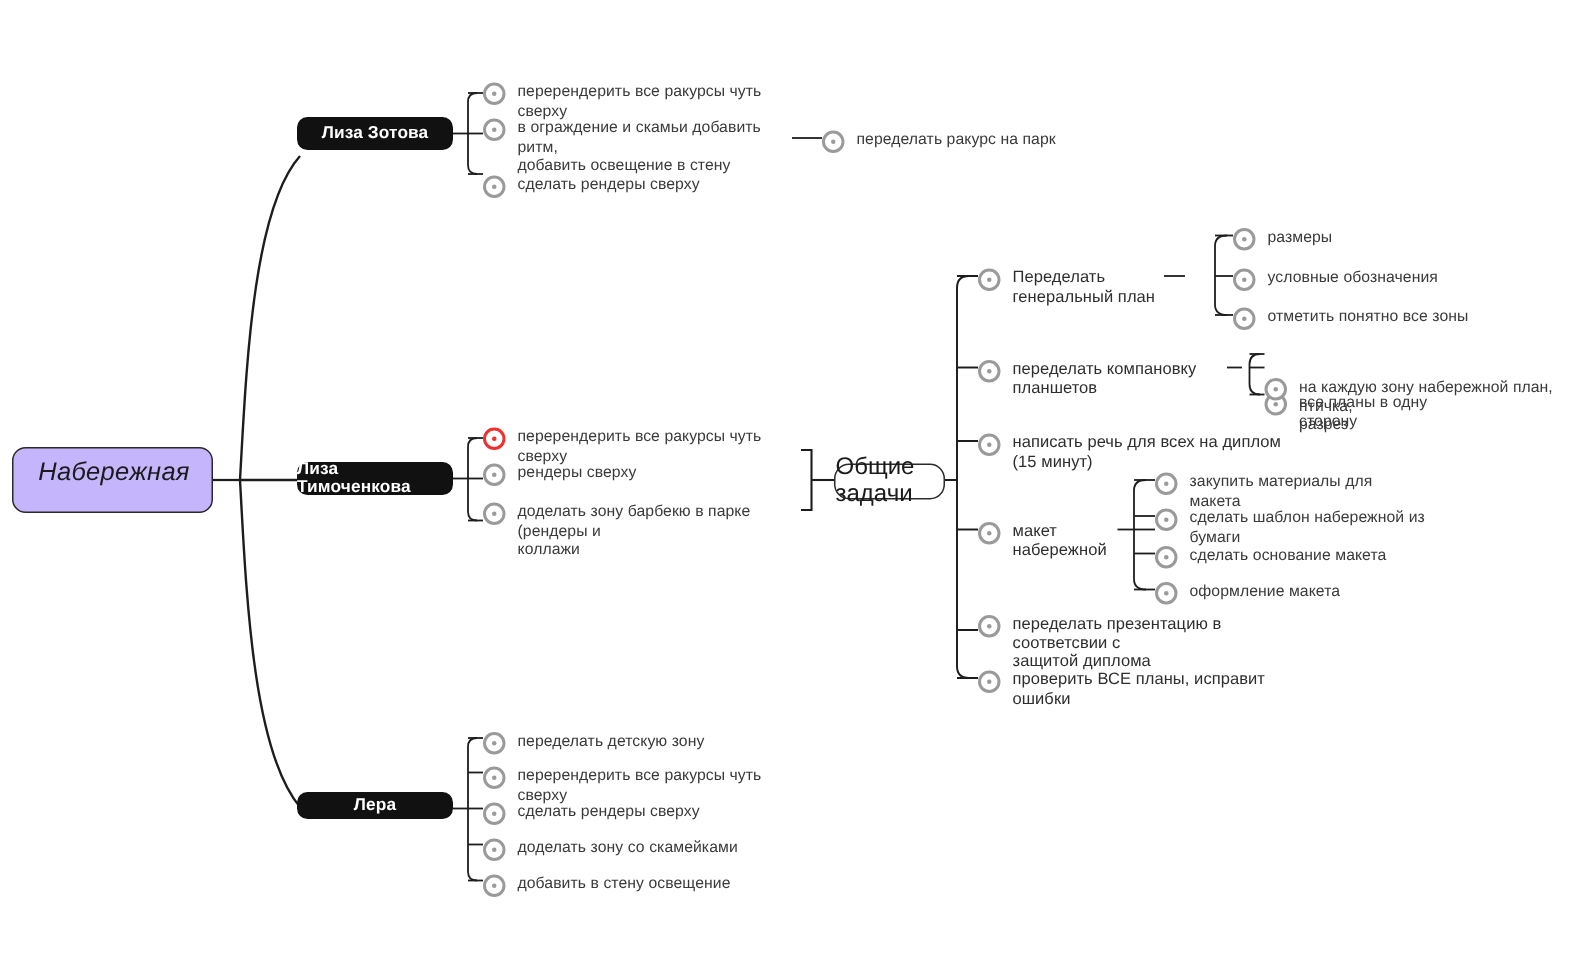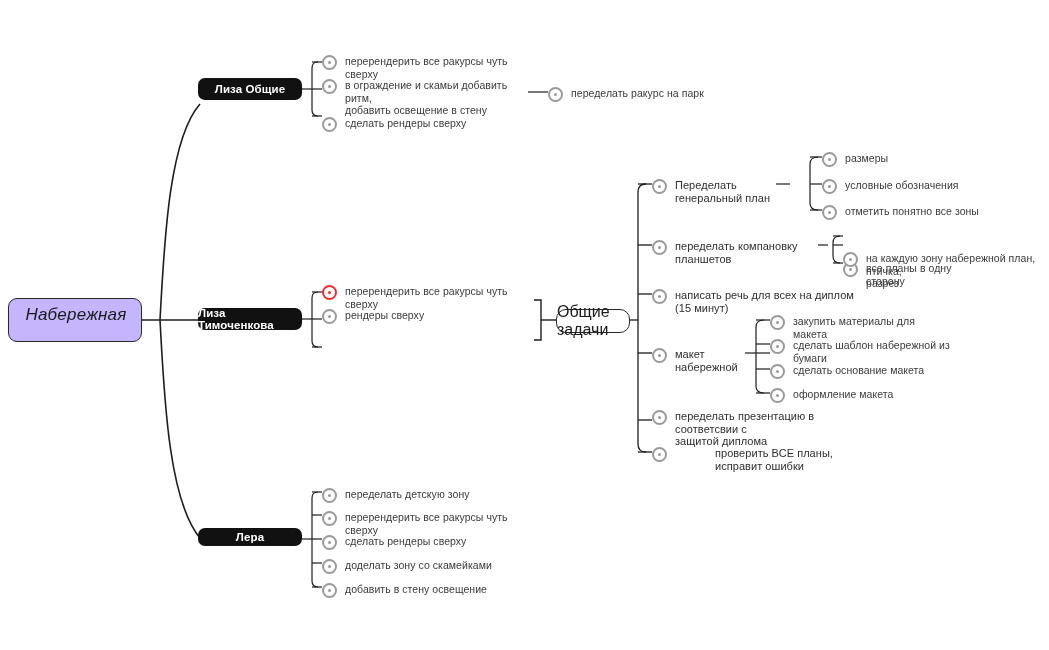--- a/index.html
+++ b/index.html
@@ -145,21 +145,21 @@
       <path d="M756,369 L770,369"></path>
       <path d="M756,393 L770,393"></path>
     </g>
   </svg>
 
   <div class="node root-node">
     <div class="root-label">Набережная</div>
   </div>
 
   <div class="dark-node" style="left:198px;top:78px;width:104px;height:22px;">
-    <span>Лиза Общие</span>
+    <span>Лиза Зотова</span>
   </div>
 
   <div class="dark-node" style="left:198px;top:308px;width:104px;height:22px;">
     <span>Лиза Тимоченкова</span>
   </div>
 
   <div class="dark-node" style="left:198px;top:528px;width:104px;height:18px;">
     <span>Лера</span>
   </div>
 
@@ -191,20 +191,25 @@
   <div class="leaf" style="left:322px;top:284px;width:215px;">
     <span class="ico red"></span>
     <span class="txt">перерендерить все ракурсы чуть сверху</span>
   </div>
 
   <div class="leaf" style="left:322px;top:308px;width:215px;">
     <span class="ico"></span>
     <span class="txt">рендеры сверху</span>
   </div>
 
+  <div class="leaf" style="left:322px;top:334px;width:200px;">
+    <span class="ico"></span>
+    <span class="txt">доделать зону барбекю в парке (рендеры и
+коллажи</span>
+  </div>
 
   <div class="leaf" style="left:322px;top:487px;width:215px;">
     <span class="ico"></span>
     <span class="txt">переделать детскую зону</span>
   </div>
   <div class="leaf" style="left:322px;top:510px;width:215px;">
     <span class="ico"></span>
     <span class="txt">перерендерить все ракурсы чуть сверху</span>
   </div>
   <div class="leaf" style="left:322px;top:534px;width:215px;">
@@ -276,18 +281,18 @@
     <span class="ico"></span>
     <span class="txt">оформление макета</span>
   </div>
 
   <div class="leaf big" style="left:652px;top:409px;width:200px;">
     <span class="ico"></span>
     <span class="txt">переделать презентацию в соответсвии с
 защитой диплома</span>
   </div>
 
-  <div class="leaf big" style="left:652px;top:446px;width:210px;gap:40px;">
+  <div class="leaf big" style="left:652px;top:446px;width:210px;">
     <span class="ico"></span>
     <span class="txt">проверить ВСЕ планы, исправит ошибки</span>
   </div>
 
 </div>
 
 </body></html>

